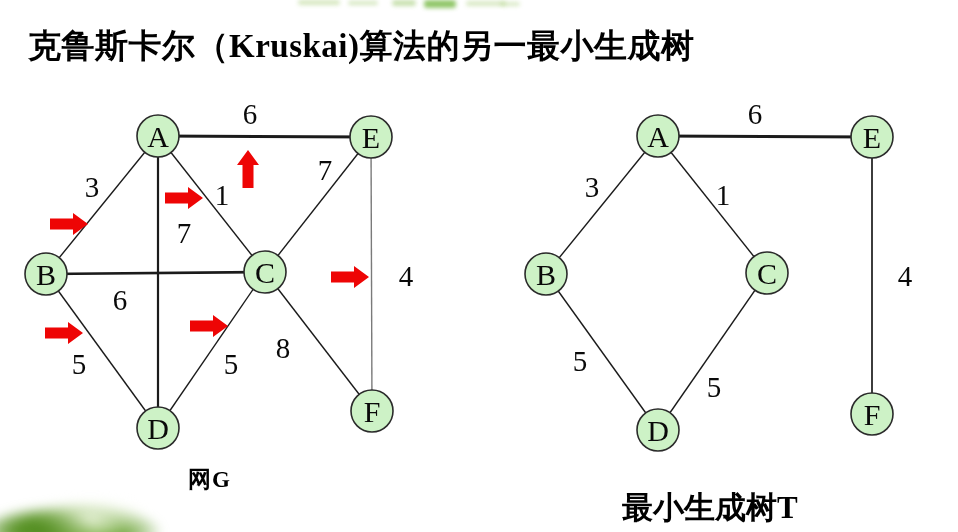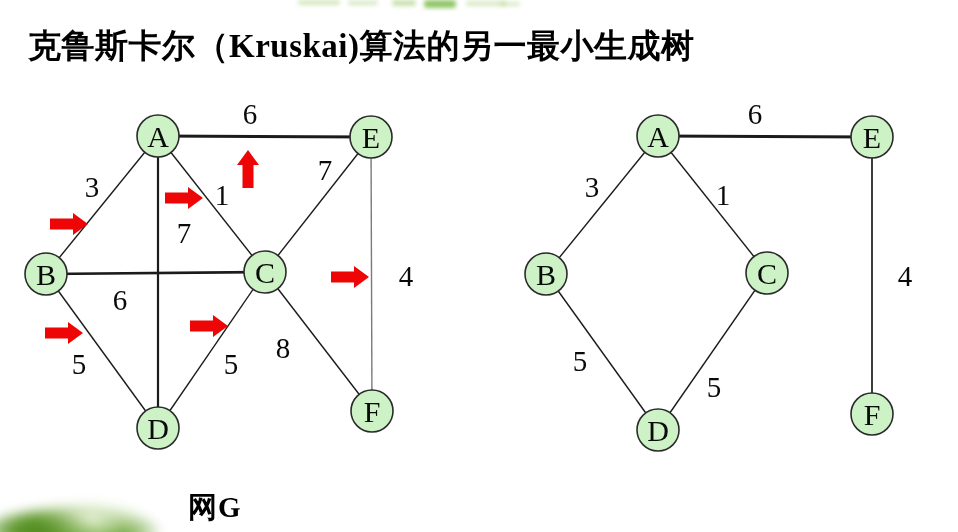--- a/index.html
+++ b/index.html
@@ -18,21 +18,21 @@
     text-anchor:middle;
   }
   .weight-label{
     font-family:"Liberation Serif", serif; font-size:29px; fill:#0a0a0a;
     text-anchor:middle;
   }
   .caption{
     position:absolute; font-weight:700; color:#000; white-space:nowrap; z-index:4;
     font-family:"Liberation Serif", serif;
   }
-  .caption-g{left:188px; top:488px; font-size:29px; letter-spacing:1px;}
+  .caption-g{left:188px; top:464px; font-size:23px; letter-spacing:1px;}
   .caption-t{left:622px; top:487px; font-size:31px;}
   .watermark{
     position:absolute; left:776px; top:489px; z-index:3;
     font-size:19px; color:#c3c3c3; letter-spacing:1.5px; white-space:nowrap;
     font-family:"Liberation Sans", sans-serif;
   }
   .top-deco{position:absolute; left:0; top:0; width:958px; height:14px; z-index:1;}
   .top-deco span{position:absolute; border-radius:3px; filter:blur(2px); display:block;}
   .deco-1{left:298px; top:0; width:42px; height:5px; background:#b3d489; opacity:.55;}
   .deco-2{left:348px; top:1px; width:30px; height:4px; background:#a9ce7d; opacity:.5;}
@@ -125,16 +125,17 @@
       <text x="755" y="124" class="weight-label">6</text>
       <text x="592" y="197" class="weight-label">3</text>
       <text x="723" y="205" class="weight-label">1</text>
       <text x="580" y="371" class="weight-label">5</text>
       <text x="714" y="397" class="weight-label">5</text>
       <text x="905" y="286" class="weight-label">4</text>
     </svg>
 
 
   <div class="caption caption-g">网G</div>
+  <div class="caption caption-t">最小生成树T</div>
 
   <div class="bush"></div>
 
 </div>
 
 </body></html>

